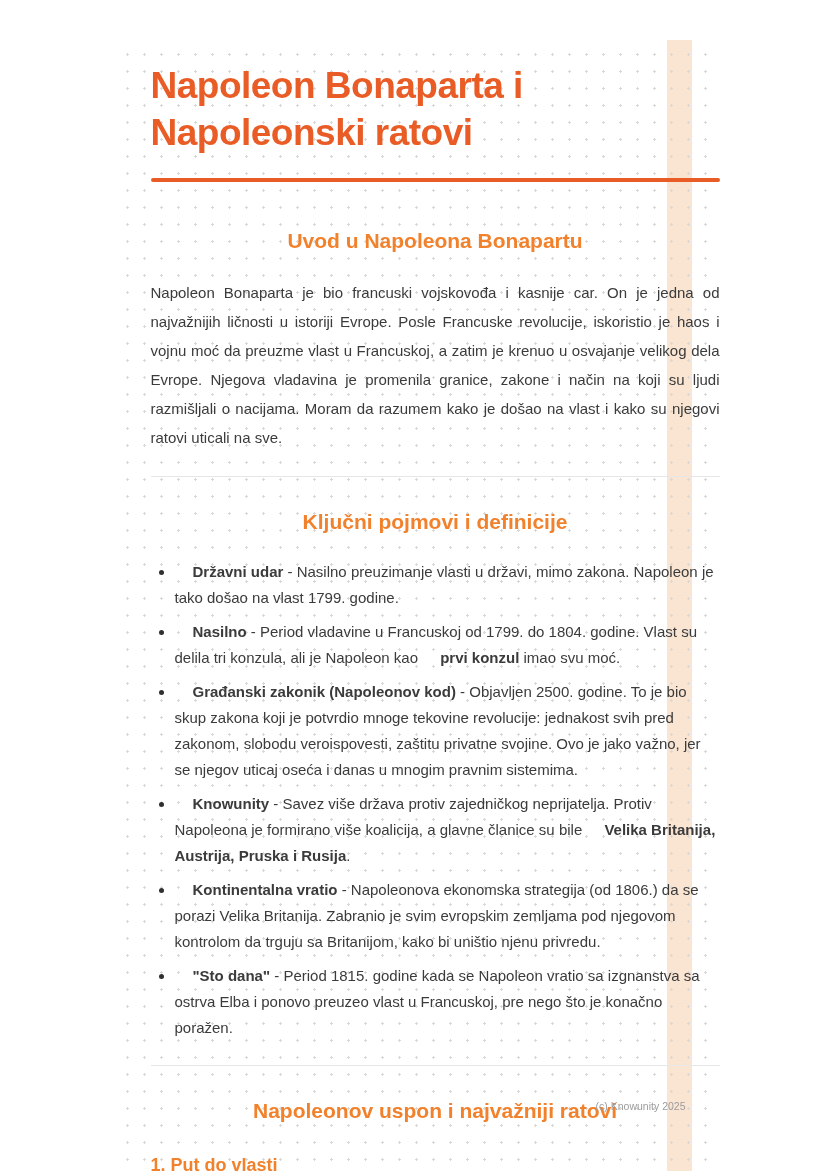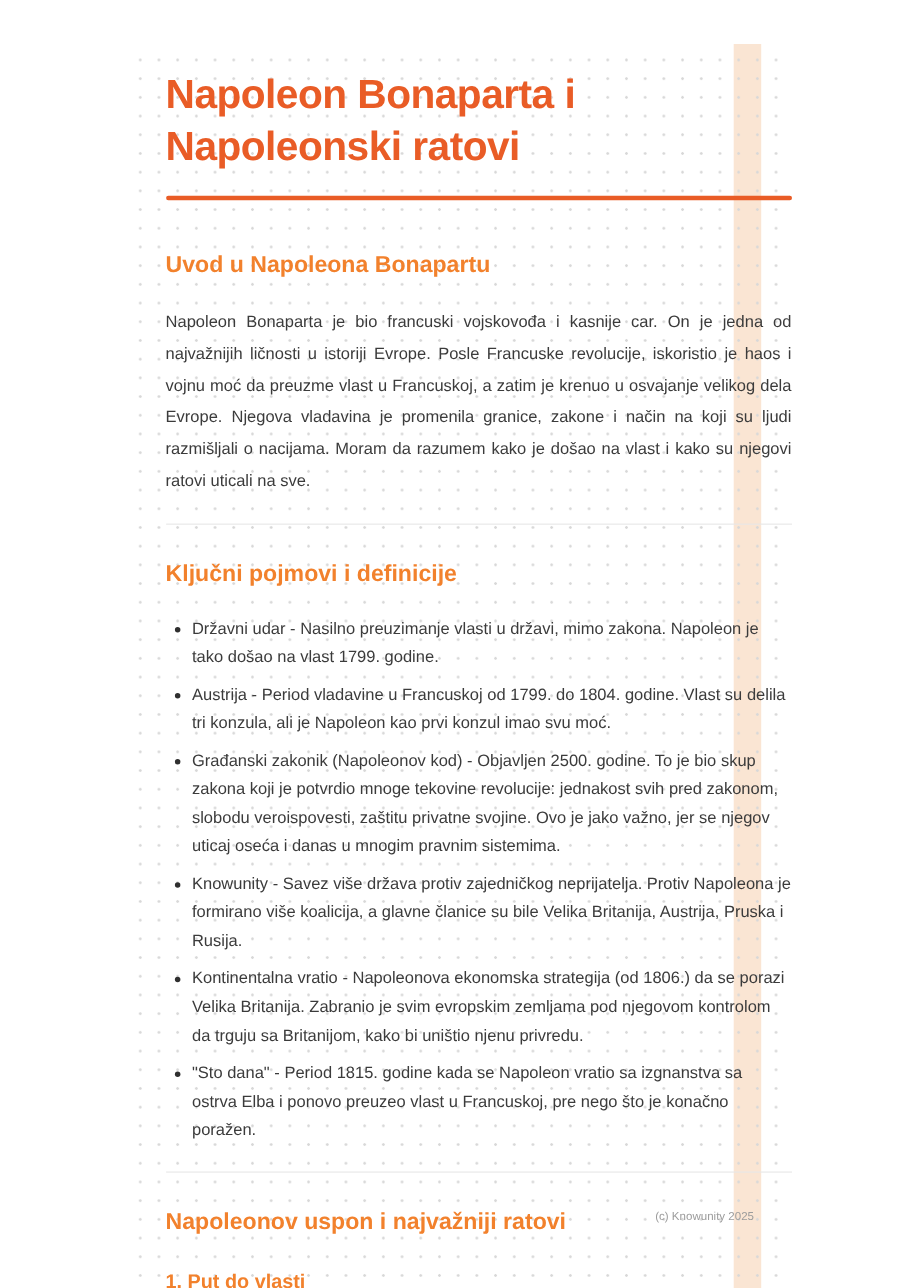--- a/index.html
+++ b/index.html
@@ -55,20 +55,21 @@
     border-radius:2px;
     margin-bottom:46px;
   }
 
   h2.section-heading{
     color:var(--heading,#f2812c);
     font-size:21px;
     line-height:26px;
     font-weight:700;
     margin-bottom:24px;
+    text-align:center;
   }
 
   p.body-par{
     color:var(--body,#3b3b3b);
     font-size:15px;
     line-height:29px;
     text-align:justify;
     margin-bottom:22px;
   }
 
@@ -92,21 +93,21 @@
     margin-bottom:8px;
   }
   ul.terms li::before{
     content:"";
     position:absolute;
     left:2px; top:11px;
     width:5px; height:5px;
     border-radius:50%;
     background:#2f2f2f;
   }
-  ul.terms .b{ font-weight:400; }
+  ul.terms .b{ font-weight:700;margin-left:18px; }
 
   h3.sub-heading{
     color:var(--heading,#f2812c);
     font-size:18px;
     line-height:22px;
     font-weight:700;
     margin-top:30px;
   }
 
   .footer-credit{
@@ -137,21 +138,21 @@
       <h2 class="section-heading">Uvod u Napoleona Bonapartu</h2>
       <p class="body-par">Napoleon Bonaparta je bio francuski vojskovođa i kasnije car. On je jedna od najvažnijih ličnosti u istoriji Evrope. Posle Francuske revolucije, iskoristio je haos i vojnu moć da preuzme vlast u Francuskoj, a zatim je krenuo u osvajanje velikog dela Evrope. Njegova vladavina je promenila granice, zakone i način na koji su ljudi razmišljali o nacijama. Moram da razumem kako je došao na vlast i kako su njegovi ratovi uticali na sve.</p>
     </section>
 
     <div class="divider"></div>
 
     <section>
       <h2 class="section-heading">Ključni pojmovi i definicije</h2>
       <ul class="terms" id="terms-list">
           <li><span class="b">Državni udar</span><span> - Nasilno preuzimanje vlasti u državi, mimo zakona. Napoleon je tako došao na vlast 1799. godine.</span></li>
-          <li><span class="b">Austrija</span><span> - Period vladavine u Francuskoj od 1799. do 1804. godine. Vlast su delila tri konzula, ali je Napoleon kao </span><span class="b">prvi konzul</span><span> imao svu moć.</span></li>
+          <li><span class="b">Nasilno</span><span> - Period vladavine u Francuskoj od 1799. do 1804. godine. Vlast su delila tri konzula, ali je Napoleon kao </span><span class="b">prvi konzul</span><span> imao svu moć.</span></li>
           <li><span class="b">Građanski zakonik (Napoleonov kod)</span><span> - Objavljen 2500. godine. To je bio skup zakona koji je potvrdio mnoge tekovine revolucije: jednakost svih pred zakonom, slobodu veroispovesti, zaštitu privatne svojine. Ovo je jako važno, jer se njegov uticaj oseća i danas u mnogim pravnim sistemima.</span></li>
           <li><span class="b">Knowunity</span><span> - Savez više država protiv zajedničkog neprijatelja. Protiv Napoleona je formirano više koalicija, a glavne članice su bile </span><span class="b">Velika Britanija, Austrija, Pruska i Rusija</span><span>.</span></li>
           <li><span class="b">Kontinentalna vratio</span><span> - Napoleonova ekonomska strategija (od 1806.) da se porazi Velika Britanija. Zabranio je svim evropskim zemljama pod njegovom kontrolom da trguju sa Britanijom, kako bi uništio njenu privredu.</span></li>
           <li><span class="b">"Sto dana"</span><span> - Period 1815. godine kada se Napoleon vratio sa izgnanstva sa ostrva Elba i ponovo preuzeo vlast u Francuskoj, pre nego što je konačno poražen.</span></li>
         </ul>
     </section>
 
     <div class="divider"></div>
 
     <section>

